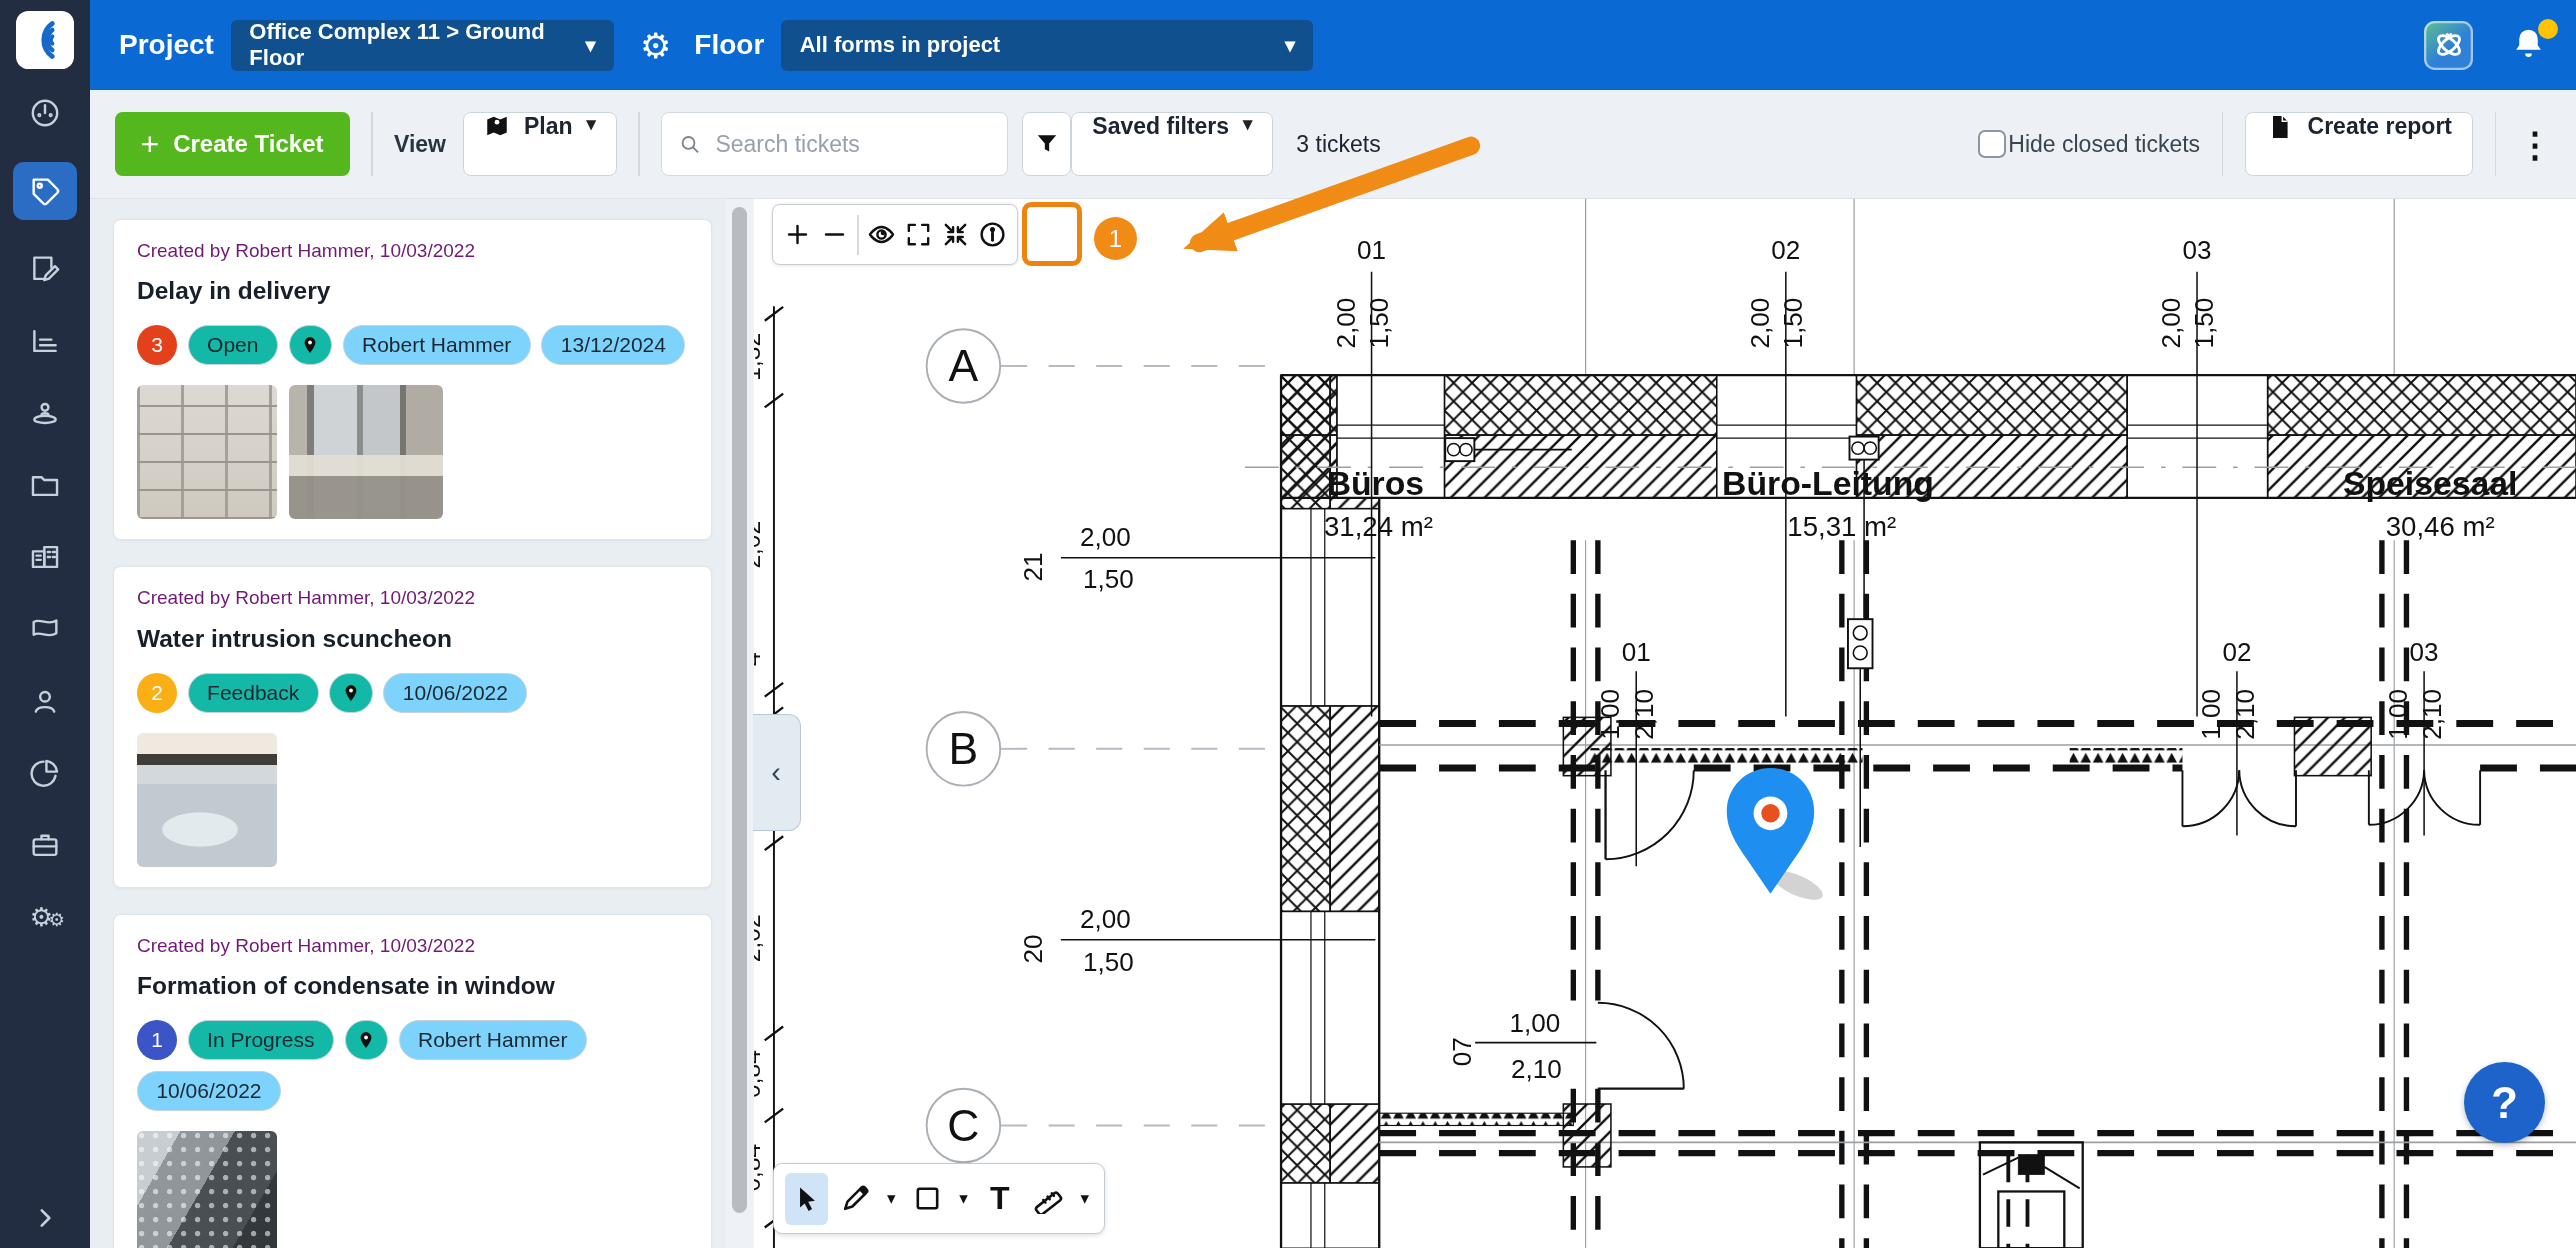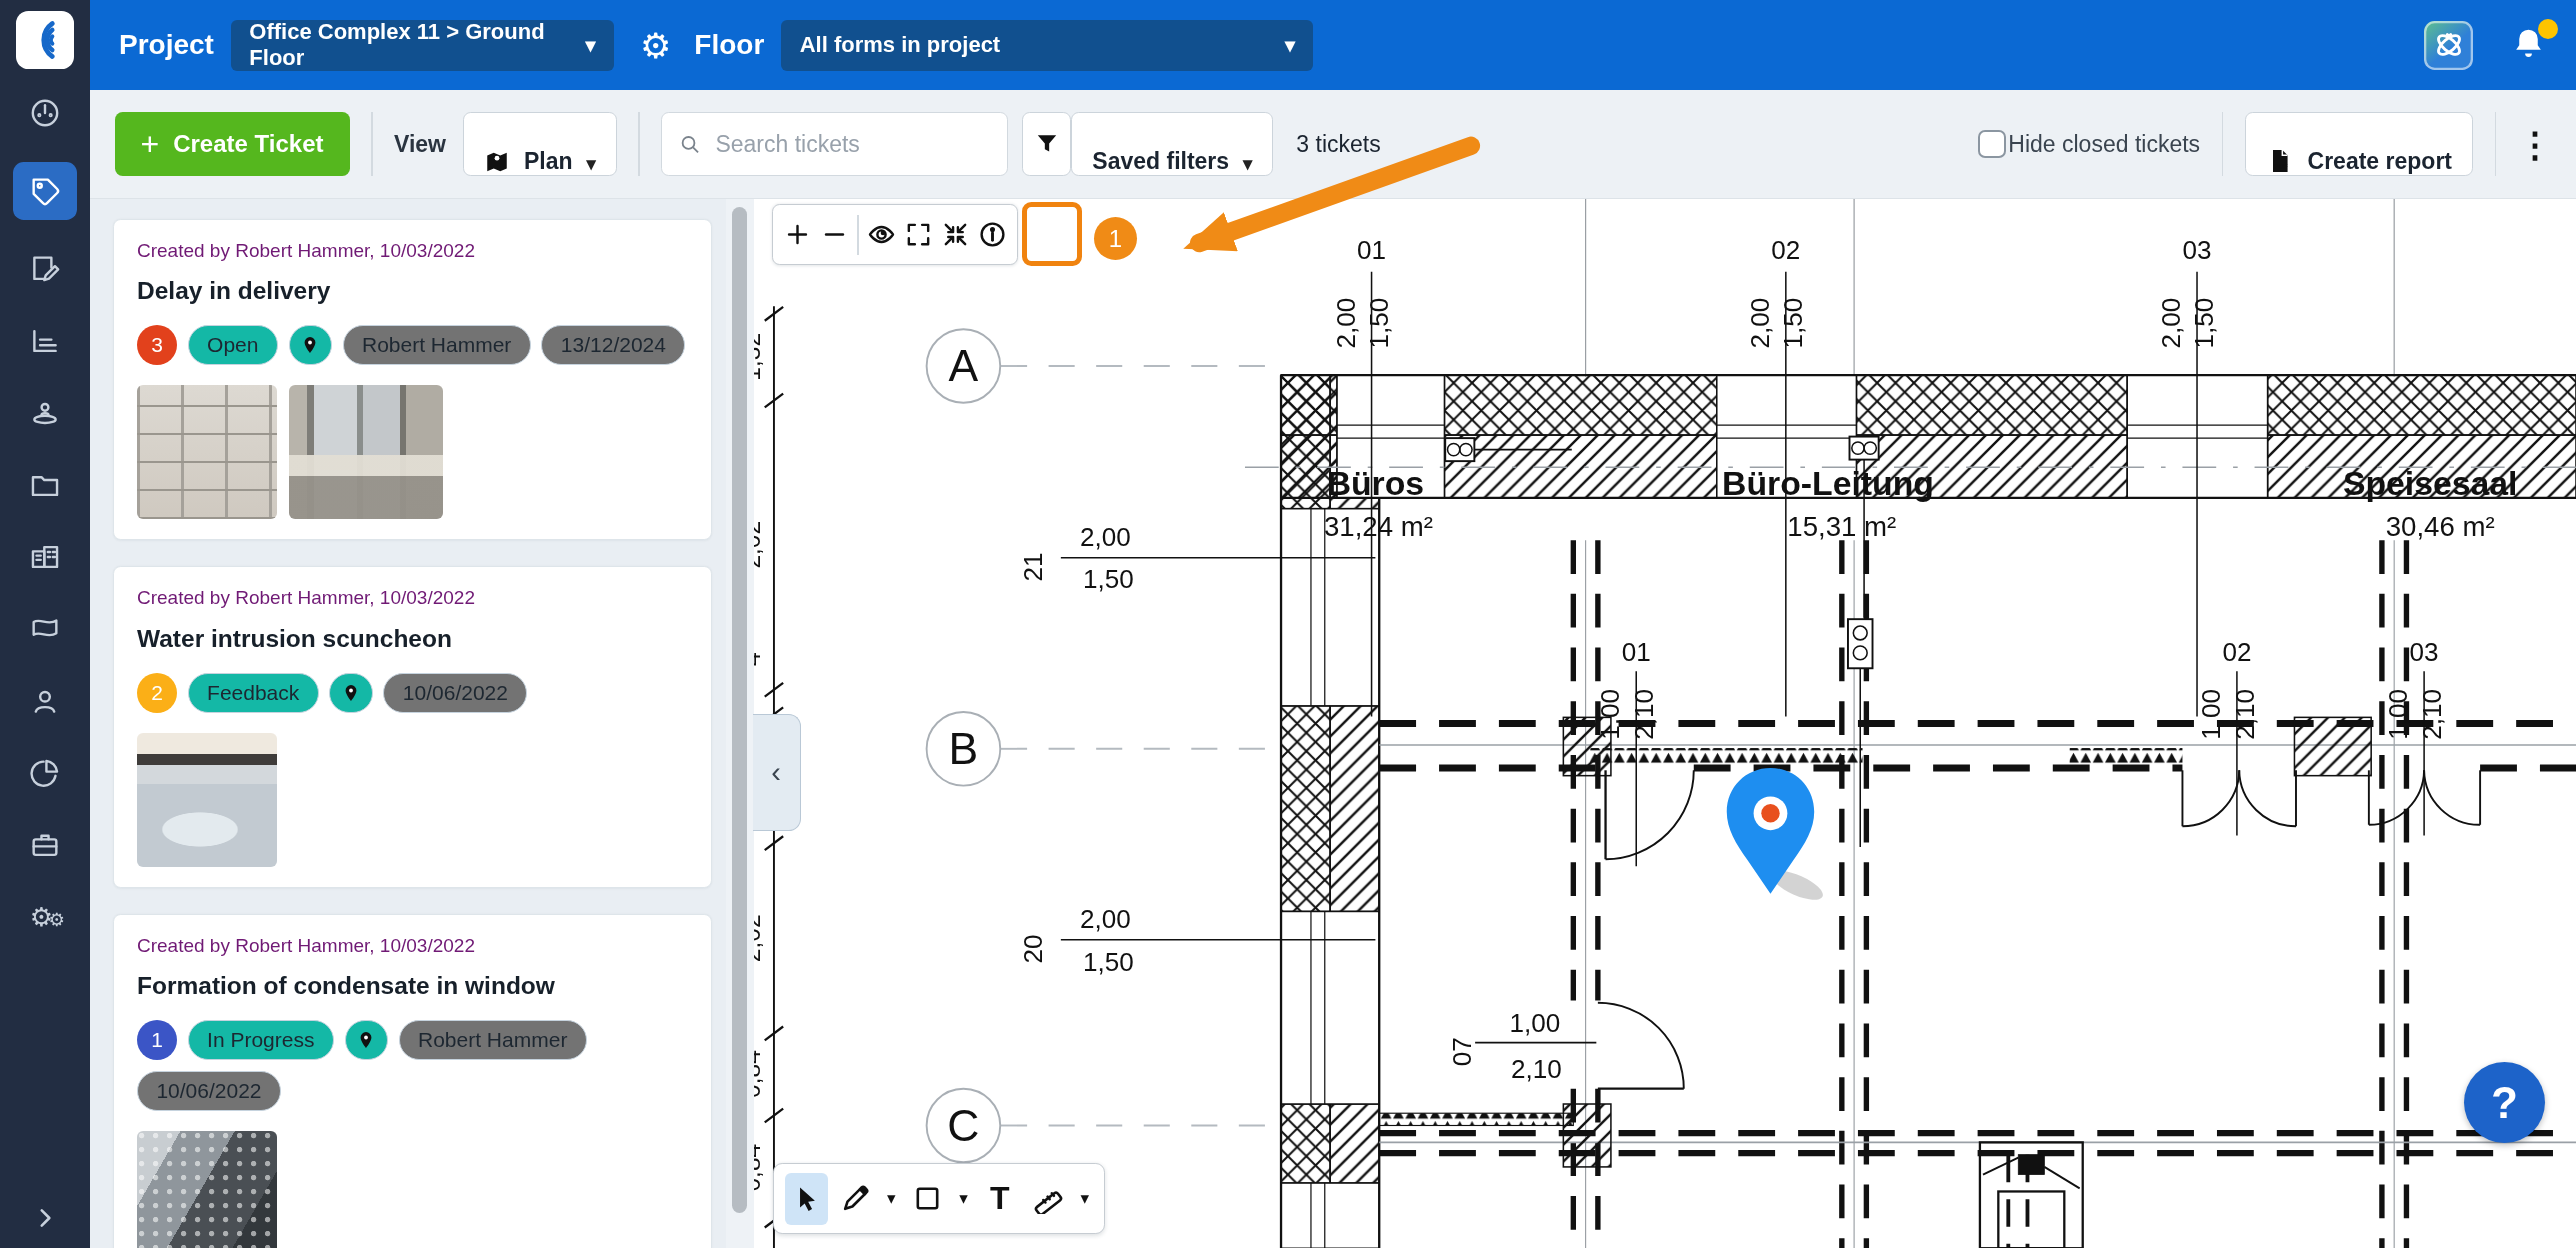--- a/index.html
+++ b/index.html
@@ -37,21 +37,21 @@
   .bell{position:relative;margin-left:37px;width:40px;height:40px}
   .bell svg{width:37px;height:37px;fill:#fff}
   .bell .dot{position:absolute;top:-6.1px;right:-7.7px;width:20px;height:20px;border-radius:50%;background:#fec400}
 
   
   .toolbar{height:109px;background:#edf1f5;border-bottom:0.8px solid #dde3e8;display:flex;align-items:center;padding:0 24.5px;flex:none;position:relative;z-index:2}
   .btn-green{height:64px;padding:0 26px;border-radius:7.7px;background:#55b71e;color:#fff;font-size:24px;font-weight:600;display:flex;align-items:center;gap:14px;border:none;cursor:pointer}
   .btn-green .plus{font-size:32px;font-weight:400;line-height:0}
   .vdiv{width:1.5px;height:64px;background:#d3dae0;margin:0 21.5px;flex:none}
   .lbl{font-size:23px;font-weight:700;color:#2a3440}
-  .wbtn{height:64px;background:#fff;border:1.5px solid #ccd4db;border-radius:7.7px;display:flex;align-items:flex-end;gap:14px;padding:0 20px;font-size:23px;font-weight:600;color:#1b2430;cursor:pointer}
+  .wbtn{height:64px;background:#fff;border:1.5px solid #ccd4db;border-radius:7.7px;display:flex;align-items:flex-start;gap:14px;padding:0 20px;font-size:23px;font-weight:600;color:#1b2430;cursor:pointer}
   .wbtn .caret{font-size:18.4px;color:#222}
   .wbtn svg{flex:none}
   .search{height:64px;width:347px;background:#fff;border:1.5px solid #d2d9df;border-radius:7.7px;display:flex;align-items:center;padding:0 17px;gap:12.3px}
   .search input{border:none;outline:none;font-size:23px;color:#333;width:100%;font-family:"Liberation Sans",sans-serif;background:transparent}
   .search input::placeholder{color:#98a1ab}
   .iconbtn{width:49px;height:64px;background:#fff;border:1.5px solid #ccd4db;border-radius:7.7px;display:flex;align-items:center;justify-content:center;cursor:pointer}
   .count{font-size:23px;color:#1b2430;margin-left:23px}
   .chk-row{display:flex;align-items:center;gap:2px}
   .chk{width:28px;height:28px;border:2.3px solid #8b96a1;border-radius:7px;background:#fff}
   .chk-lbl{font-size:23px;color:#3a444f}
@@ -62,21 +62,21 @@
 
   
   .panel{width:636px;background:#e9eef3;padding:20px 14px 0 23px;display:flex;flex-direction:column;gap:26px;overflow:hidden;flex:none}
   .card{background:#fff;border:0.8px solid #dee5ea;border-radius:7.7px;padding:20px 23px;box-shadow:0 0.8px 2.3px rgba(20,40,60,.05);flex:none}
   .card .created{font-size:19px;color:#701a75}
   .card .title{font-size:24.5px;font-weight:700;color:#17202a;margin-top:15.3px}
   .badges{display:flex;align-items:center;gap:10.7px;margin-top:20px;flex-wrap:wrap}
   .prio{width:40px;height:40px;border-radius:50%;color:#fff;font-size:21px;display:flex;align-items:center;justify-content:center;flex:none}
   .prio.p-high{background:#e2411c}.prio.p-med{background:#fbaf17}.prio.p-low{background:#3b55c6}
   .pill{height:40px;border-radius:20px;padding:0 18.4px;font-size:21px;color:#1d2731;display:flex;align-items:center;border:0.8px solid #c6d3de;background:#14b8a6}
-  .pill.white{background:#737373}
+  .pill.white{background:#7dd3fc}
   .pill.pin{padding:0 10.7px}
   .pill.pin svg{width:20px;height:20px;fill:#111}
   .thumbs{display:flex;gap:12.3px;margin-top:20px}
   .thumb{height:134px;border-radius:6.1px;flex:none}
   .th-brick{width:140px;background-image:repeating-linear-gradient(0deg,#9a968e 0 2.3px,transparent 2.3px 28px),repeating-linear-gradient(90deg,#a5a19a 0 3.1px,transparent 3.1px 44px),linear-gradient(180deg,#ddd9d2,#cfc9c0)}
   .th-office{width:154px;background-image:linear-gradient(180deg,rgba(200,200,195,0) 0 52%,rgba(226,222,212,.95) 52% 68%,rgba(150,146,138,.95) 68% 100%),linear-gradient(90deg,#b8b4ab 0 12%,#7e7d78 12% 16%,#cfd3d6 16% 44%,#8a8e8c 44% 48%,#c3c7ca 48% 72%,#76756f 72% 76%,#b0aca3 76% 100%)}
   .th-water{width:140px;background-image:radial-gradient(ellipse 55% 26% at 45% 72%,#e3eaee 0 48%,rgba(0,0,0,0) 50%),linear-gradient(180deg,#efe9df 0 16%,#3f3c3a 16% 24%,#d3d8dc 24% 38%,#c2cad1 38% 100%)}
   .th-cond{width:140px;background-image:radial-gradient(circle at 4.6px 4.6px,rgba(255,255,255,.55) 0 2.3px,rgba(0,0,0,0) 3.1px),linear-gradient(120deg,#c8cdd1 0 20%,#8f969c 20% 45%,#4a4f54 45% 75%,#33383c 75% 100%);background-size:14px 14px,cover}
 
   

